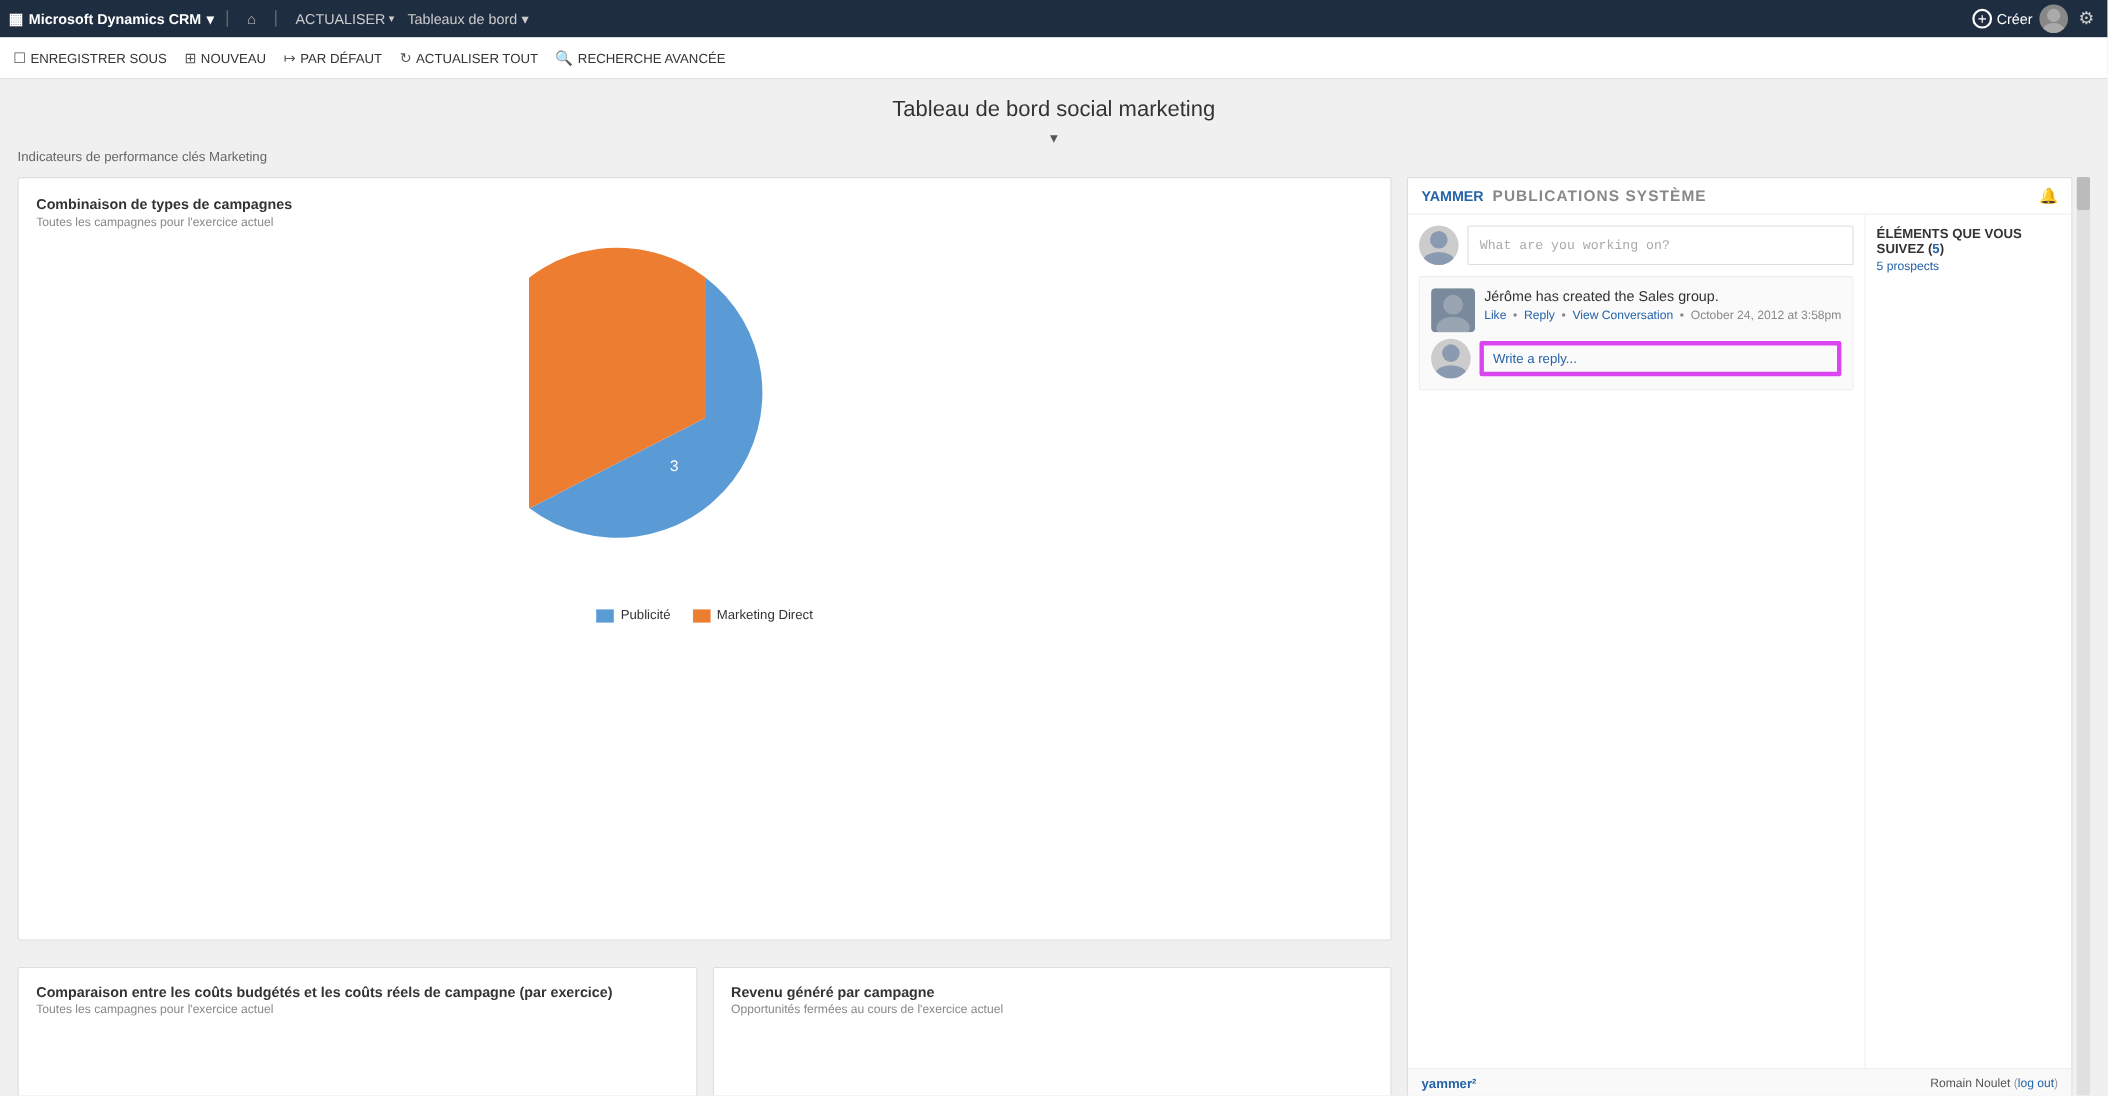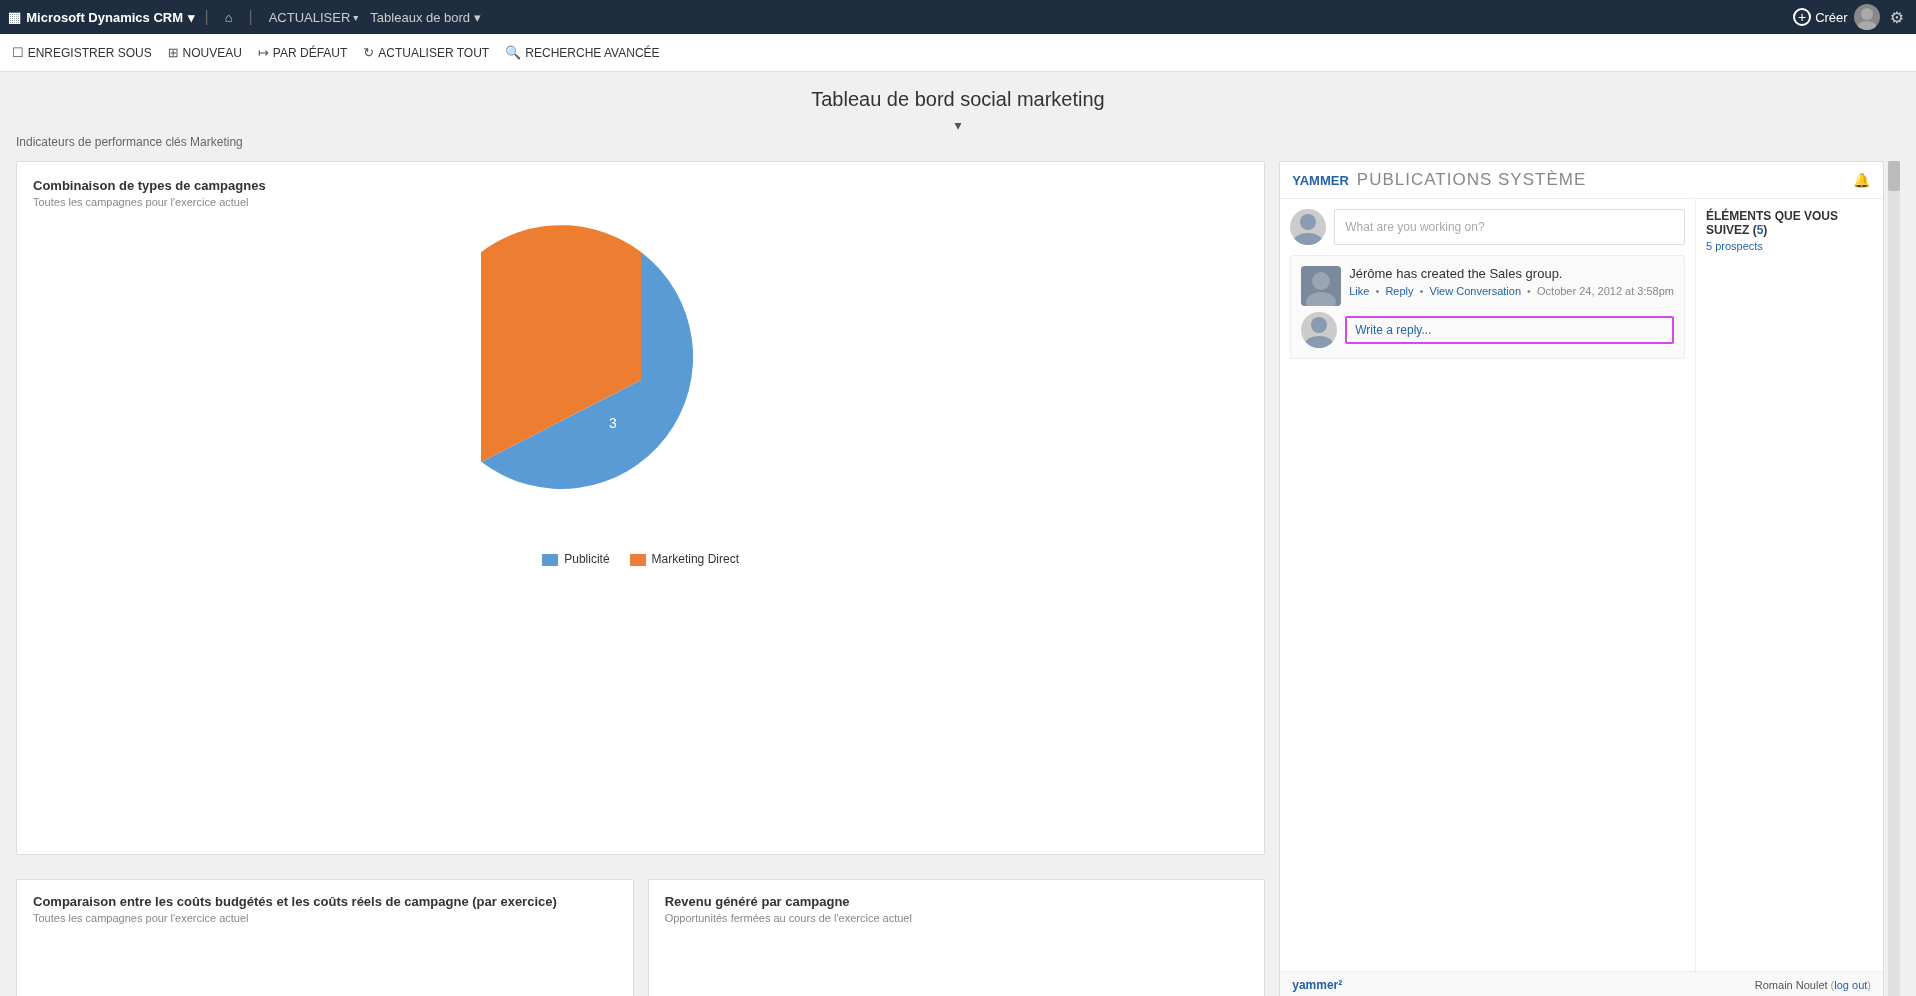--- a/index.html
+++ b/index.html
@@ -176,21 +176,21 @@
     }
 
     .yammer-header {
       display: flex;
       align-items: center;
       padding: 8px 12px;
       border-bottom: 1px solid #eee;
       gap: 8px;
     }
     .yammer-header .yammer-brand { font-size: 13px; font-weight: 700; color: #2563a8; }
-    .yammer-header .pub-sys { font-size: 17px; color: #888; font-weight: 400; letter-spacing: 1px; }
+    .yammer-header .pub-sys { font-size: 14px; color: #888; font-weight: 700; letter-spacing: 1px; }
     .yammer-header .spacer { flex: 1; }
     .yammer-header .bell-icon { color: #aaa; font-size: 14px; cursor: pointer; }
 
     .yammer-body {
       flex: 1;
       display: flex;
       overflow: hidden;
     }
 
     .yammer-feed {
@@ -215,20 +215,21 @@
     .post-input {
       flex: 1;
       border: 1px solid #ddd;
       border-radius: 2px;
       padding: 8px 10px;
       font-size: 12px;
       color: #aaa;
       height: 36px;
       display: flex;
       align-items: center;
+      font-family: Liberation Mono, monospace;
     }
 
     
     .message-card {
       border: 1px solid #eee;
       border-radius: 2px;
       padding: 10px;
       background: #fafafa;
     }
     .message-header {
@@ -240,21 +241,21 @@
     .message-actions {
       font-size: 11px; color: #888; margin-top: 4px;
     }
     .message-actions a { color: #2563a8; cursor: pointer; text-decoration: none; }
     .message-actions .dot { margin: 0 3px; }
 
     .reply-row {
       display: flex; gap: 8px; align-items: center; margin-top: 6px;
     }
     .reply-input {
-      flex: 1; border: 2px solid #d946ef; border-radius: 2px; padding: 5px 8px;
+      flex: 1; border: 4px solid #d946ef; border-radius: 2px; padding: 5px 8px;
       font-size: 12px; color: #2563a8;
     }
 
     
     .yammer-sidebar {
       width: 188px;
       padding: 10px;
       border-left: 1px solid #eee;
       font-size: 12px;
     }

